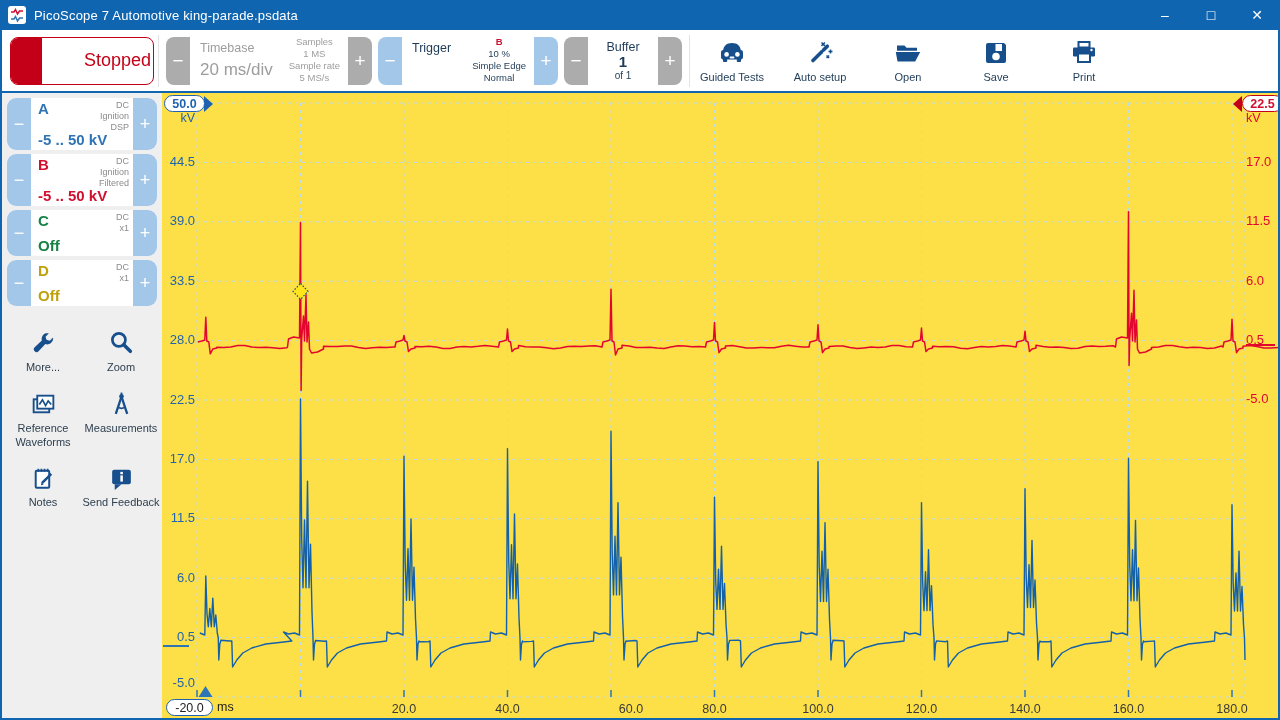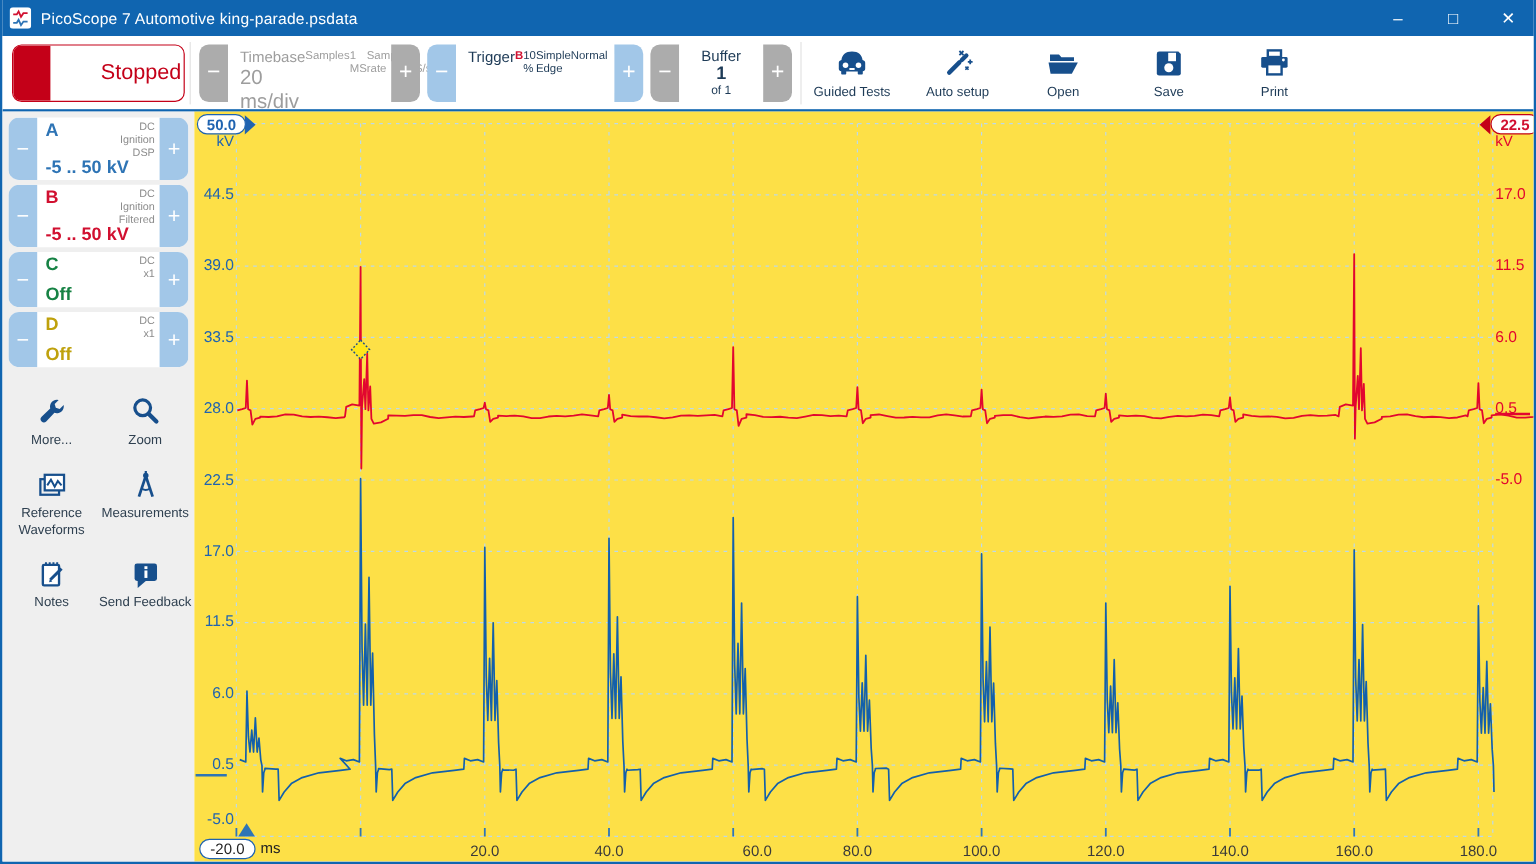--- a/index.html
+++ b/index.html
@@ -26,22 +26,22 @@
     color:#c40018; font-size:18px;padding-left:40px; }
   .tgroup{ height:48px; display:flex; flex:0 0 auto; margin:0 3px; }
   .tbtn{ width:24px; display:flex; align-items:center; justify-content:center;
     color:#fff; font-size:19px; font-weight:400; }
   .tbtn.gray{ background:#acacac; } .tbtn.blue{ background:#a2c7e8; }
   .tbtn.left{ border-radius:8px 0 0 8px; } .tbtn.right{ border-radius:0 8px 8px 0; }
   .tpanel{ background:#fff; display:flex; padding:4px 8px 5px 10px; }
   .tb-left{ display:flex; flex-direction:column; justify-content:space-between; }
   .tb-name{ font-size:12.5px; color:#9d9d9d; }
   .tb-val{ font-size:17px; color:#9d9d9d; }
-  .tb-info{ font-size:9.5px; color:#9d9d9d; text-align:left; line-height:1.25;
-    margin-left:14px; display:flex; flex-direction:row; justify-content:center;}
+  .tb-info{ font-size:9.5px; color:#9d9d9d; text-align:center; line-height:1.25;
+    margin-left:14px; display:flex; flex-direction:column; justify-content:center;}
   .navy .tb-name{ color:#1e3b57; } .navy .tb-val{ color:#1e3b57; font-weight:bold;margin-top:40px; }
   .navy .tb-info{ color:#1e3b57; }
   .trig-ch{ color:#d11030; font-weight:bold; }
   .buf-panel{ background:#fff; width:70px; display:flex; flex-direction:column;
     align-items:center; justify-content:center; }
   .buf-panel .tb-name{ color:#1e3b57; }
   .buf-val{ font-size:15px; font-weight:bold; color:#1e3b57; line-height:1.1;}
   .buf-sub{ font-size:10px; color:#1e3b57; }
   .actions{ display:flex; gap:24px; margin-left:6px; }
   .action{ display:flex; flex-direction:column; align-items:center; width:64px; }
@@ -115,21 +115,21 @@
 
   <div class="toolbar">
     <div class="stopped">
       <div class="block"></div>
       <div class="lbl">Stopped</div>
     </div>
     <div class="sep"></div>
 
     <div class="tgroup">
       <div class="tbtn gray left">−</div>
-      <div class="tpanel" style="width:136px;">
+      <div class="tpanel" style="width:158px;">
         <div class="tb-left">
           <span class="tb-name">Timebase</span>
           <span class="tb-val">20 ms/div</span>
         </div>
         <div class="tb-info" style="margin-left:auto;">
           <span>Samples</span>
           <span>1 MS</span>
           <span>Sample rate</span>
           <span>5 MS/s</span>
         </div>

